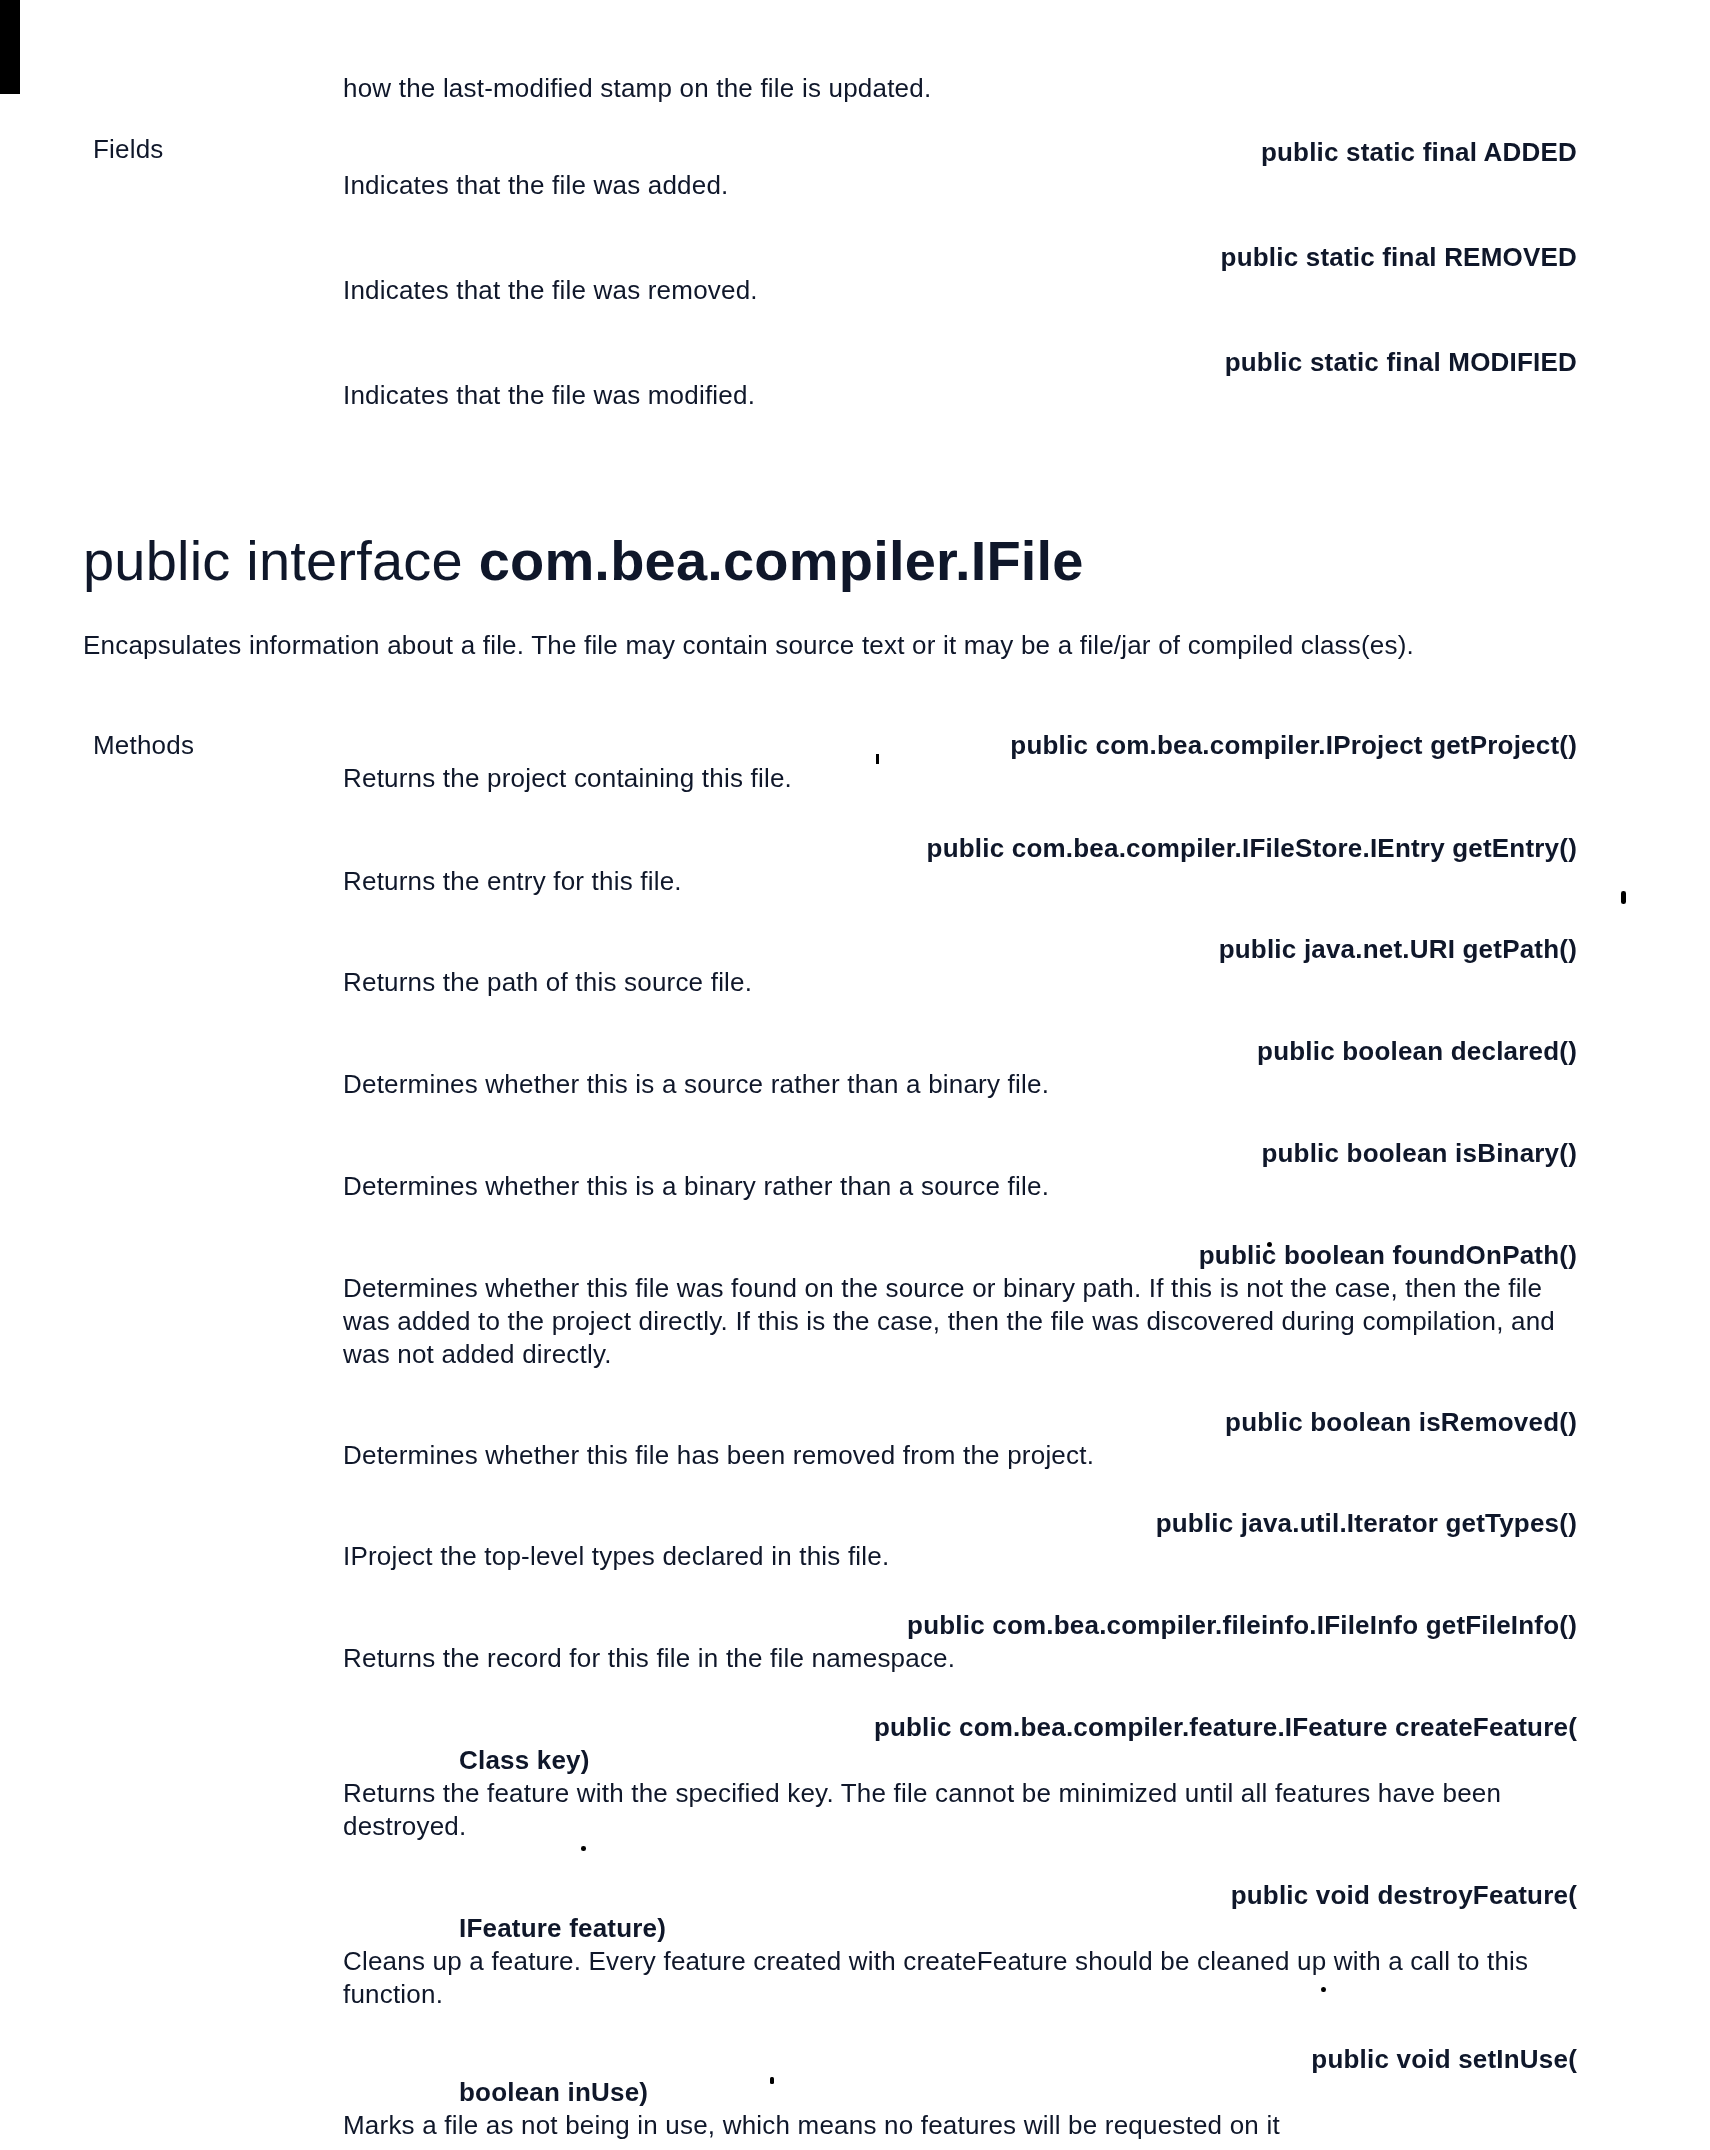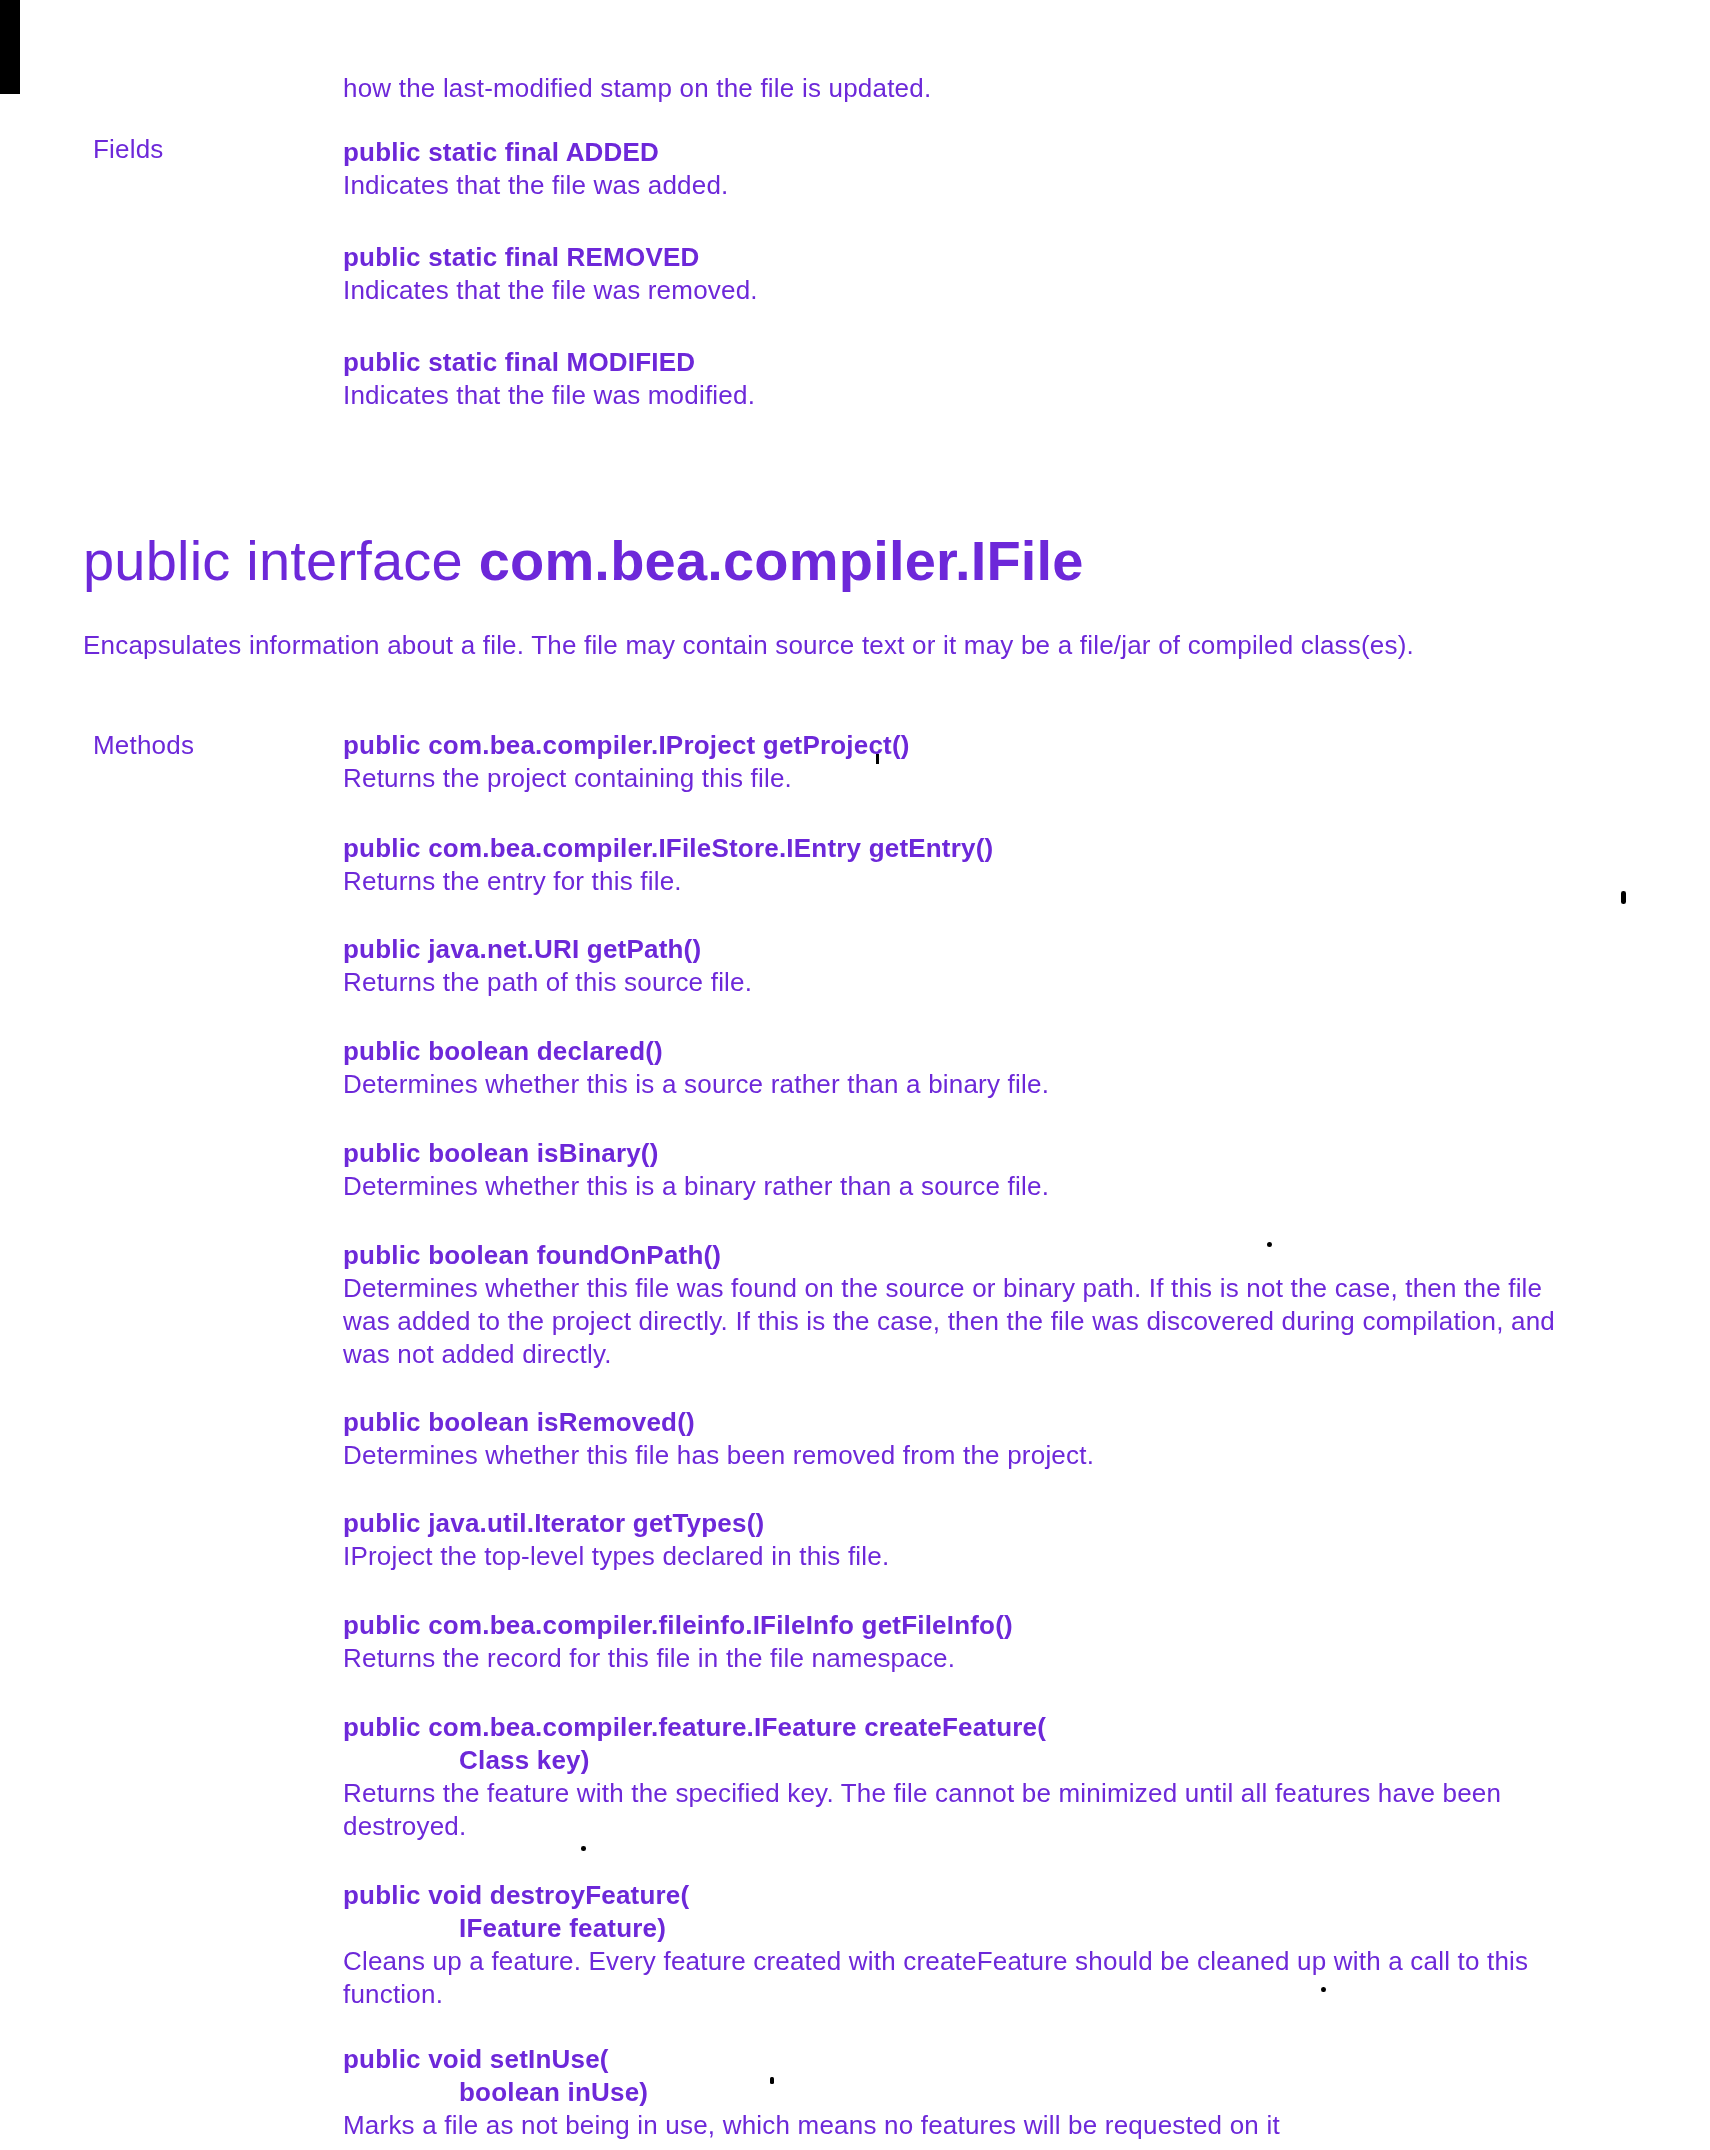--- a/index.html
+++ b/index.html
@@ -2,29 +2,29 @@
 <html style="font-size:12.3px"><head>
 <meta charset="utf-8">
 <title>Document</title>
 <style>
   html, body { margin: 0; padding: 0; background: #ffffff; }
   .page {
     position: relative;
     width: 1710px;
     height: 2151px;
     background: #ffffff;
-    color: #6d28d9;
+    color: #0f172a;
     font-family: "Liberation Sans", sans-serif;
     overflow: hidden;
   }
   .abs { position: absolute; }
   .t34 { font-size: 26px; line-height: 33px; letter-spacing: 0.2px; }
   .side-label { left: 93px; width: 231px; }
   .col { left: 343px; width: 1234px; }
-  .sig { font-weight: bold; }
+  .sig { font-weight: bold; text-align: right; }
   .param { font-weight: bold; padding-left: 116px; }
   .desc { font-weight: normal; max-width: 1227px; }
   .intro { left: 343px; top: 72px; width: 1234px; }
   .heading {
     left: 83px; top: 535px;
     font-size: 56px; line-height: 51px;
     font-weight: normal; margin: 0; letter-spacing: 0.2px;
     white-space: pre;
   }
   .heading .hbold { font-weight: bold; }

